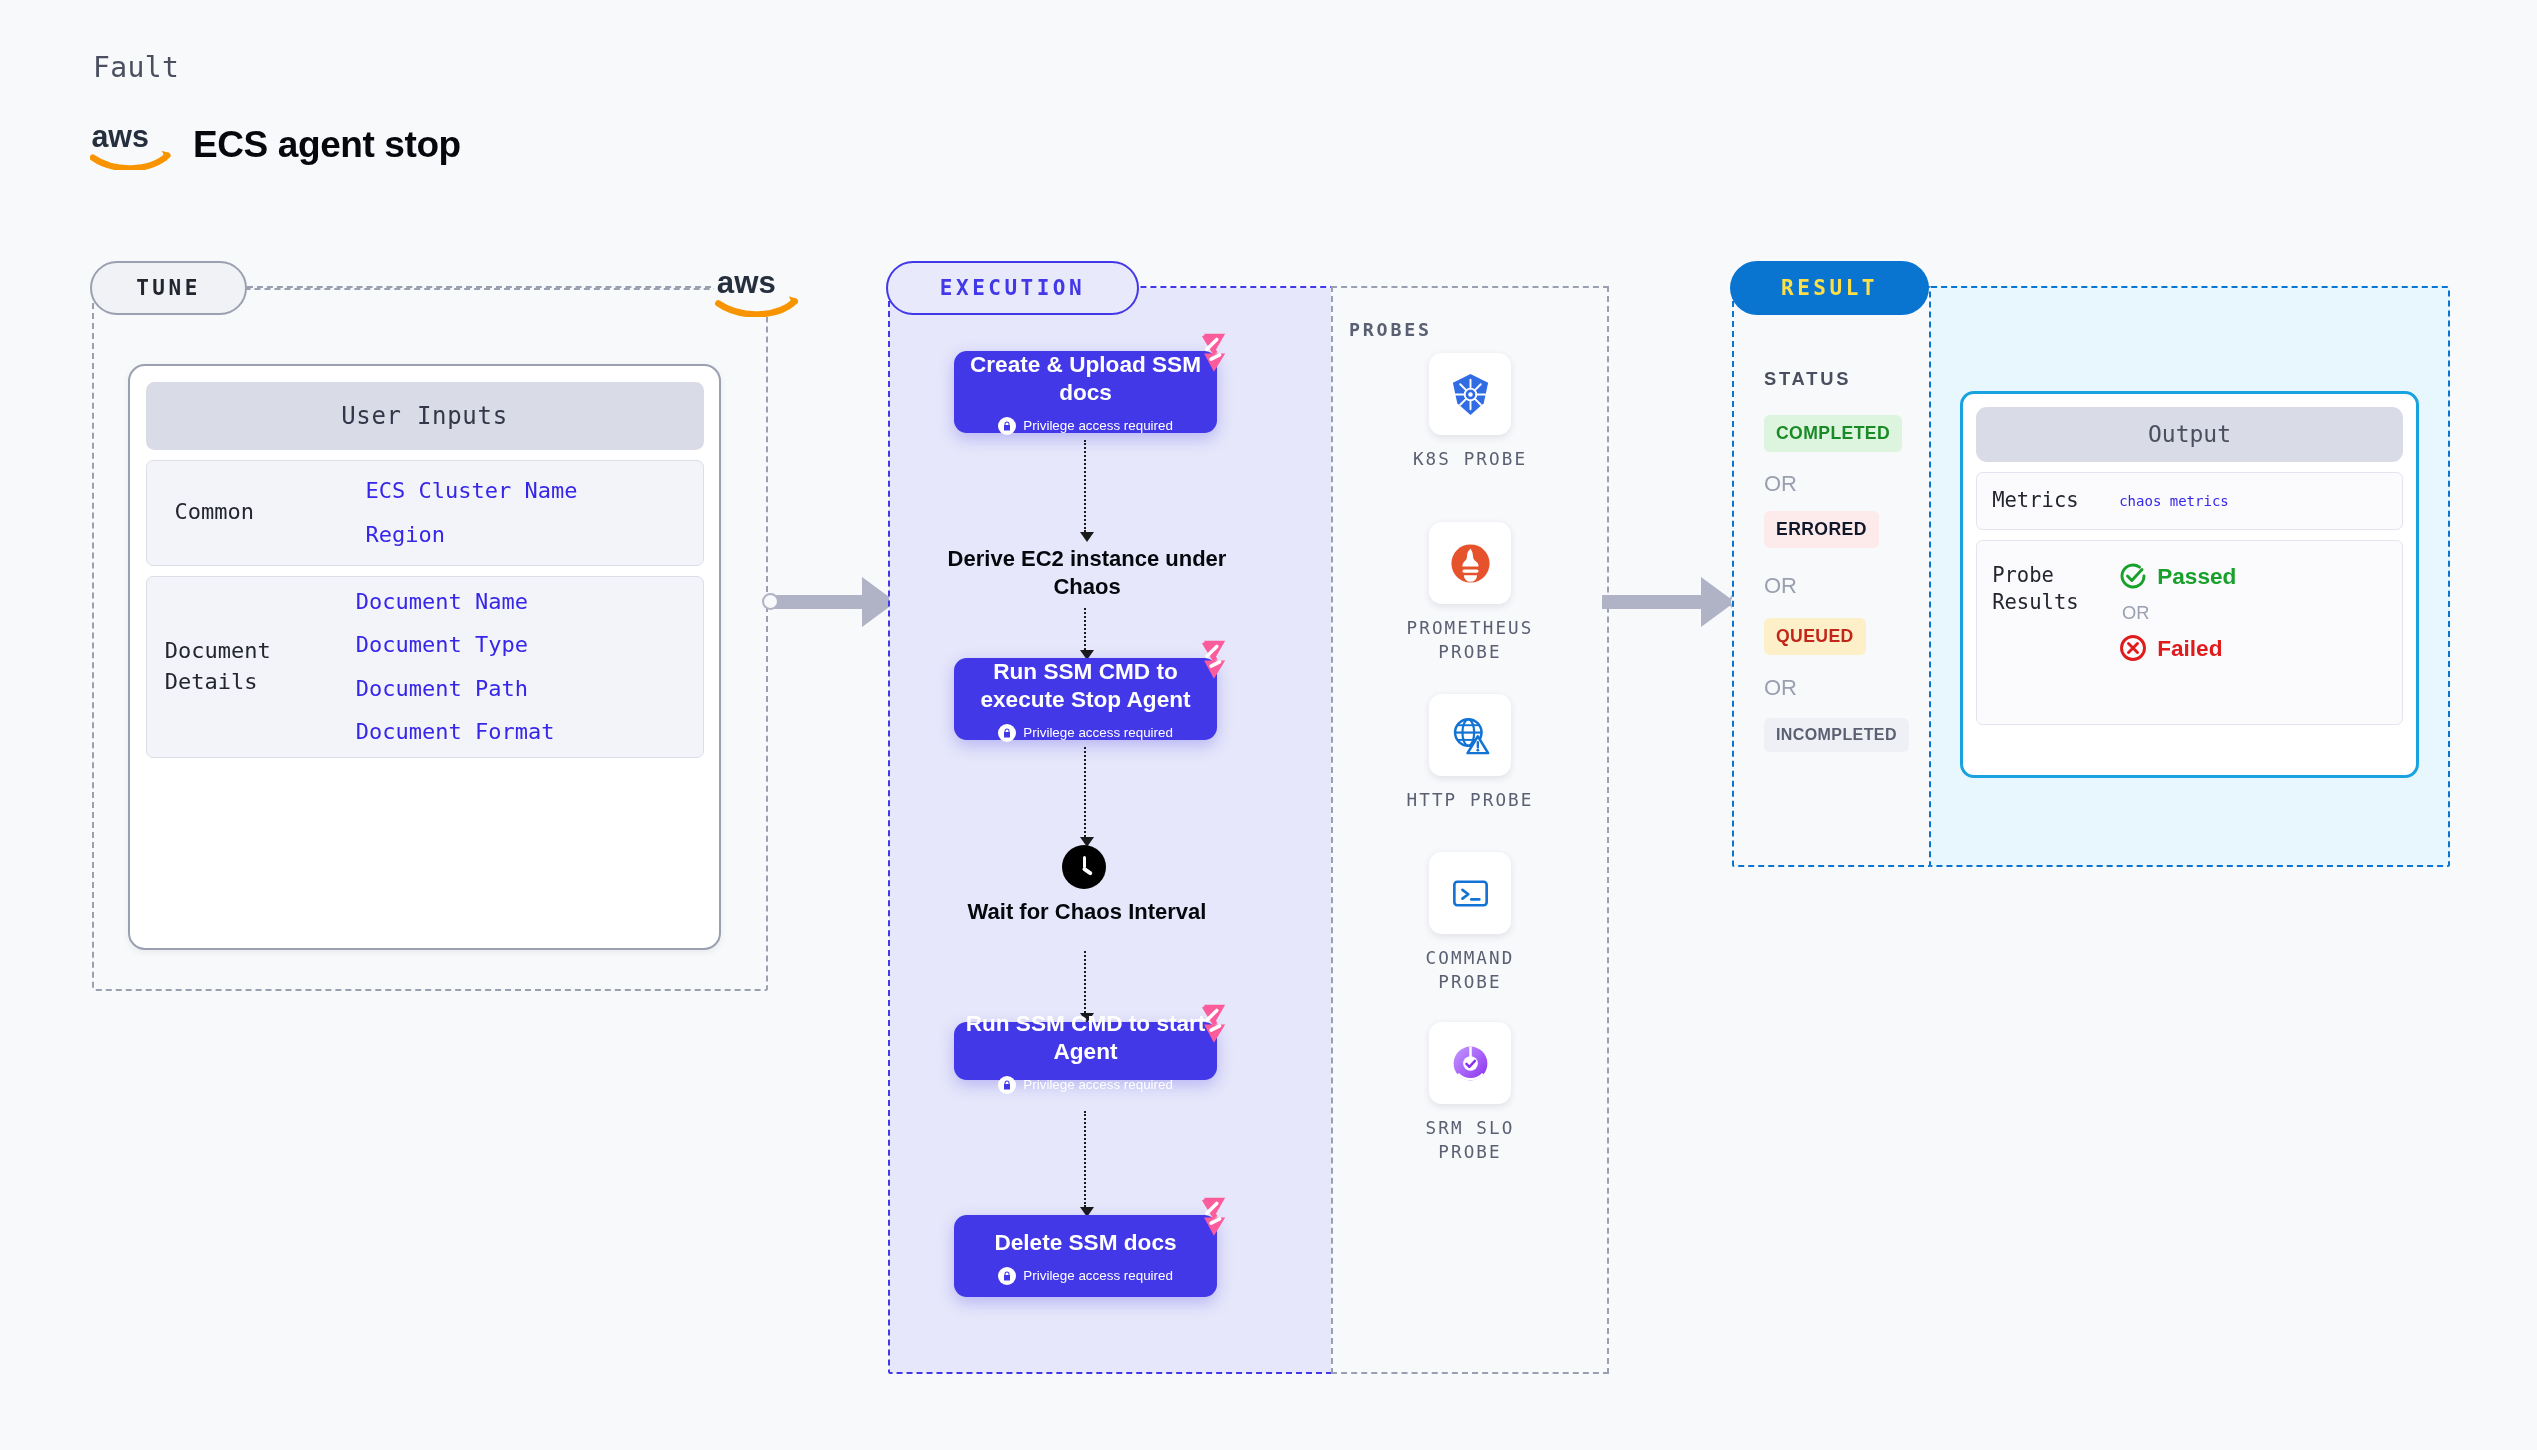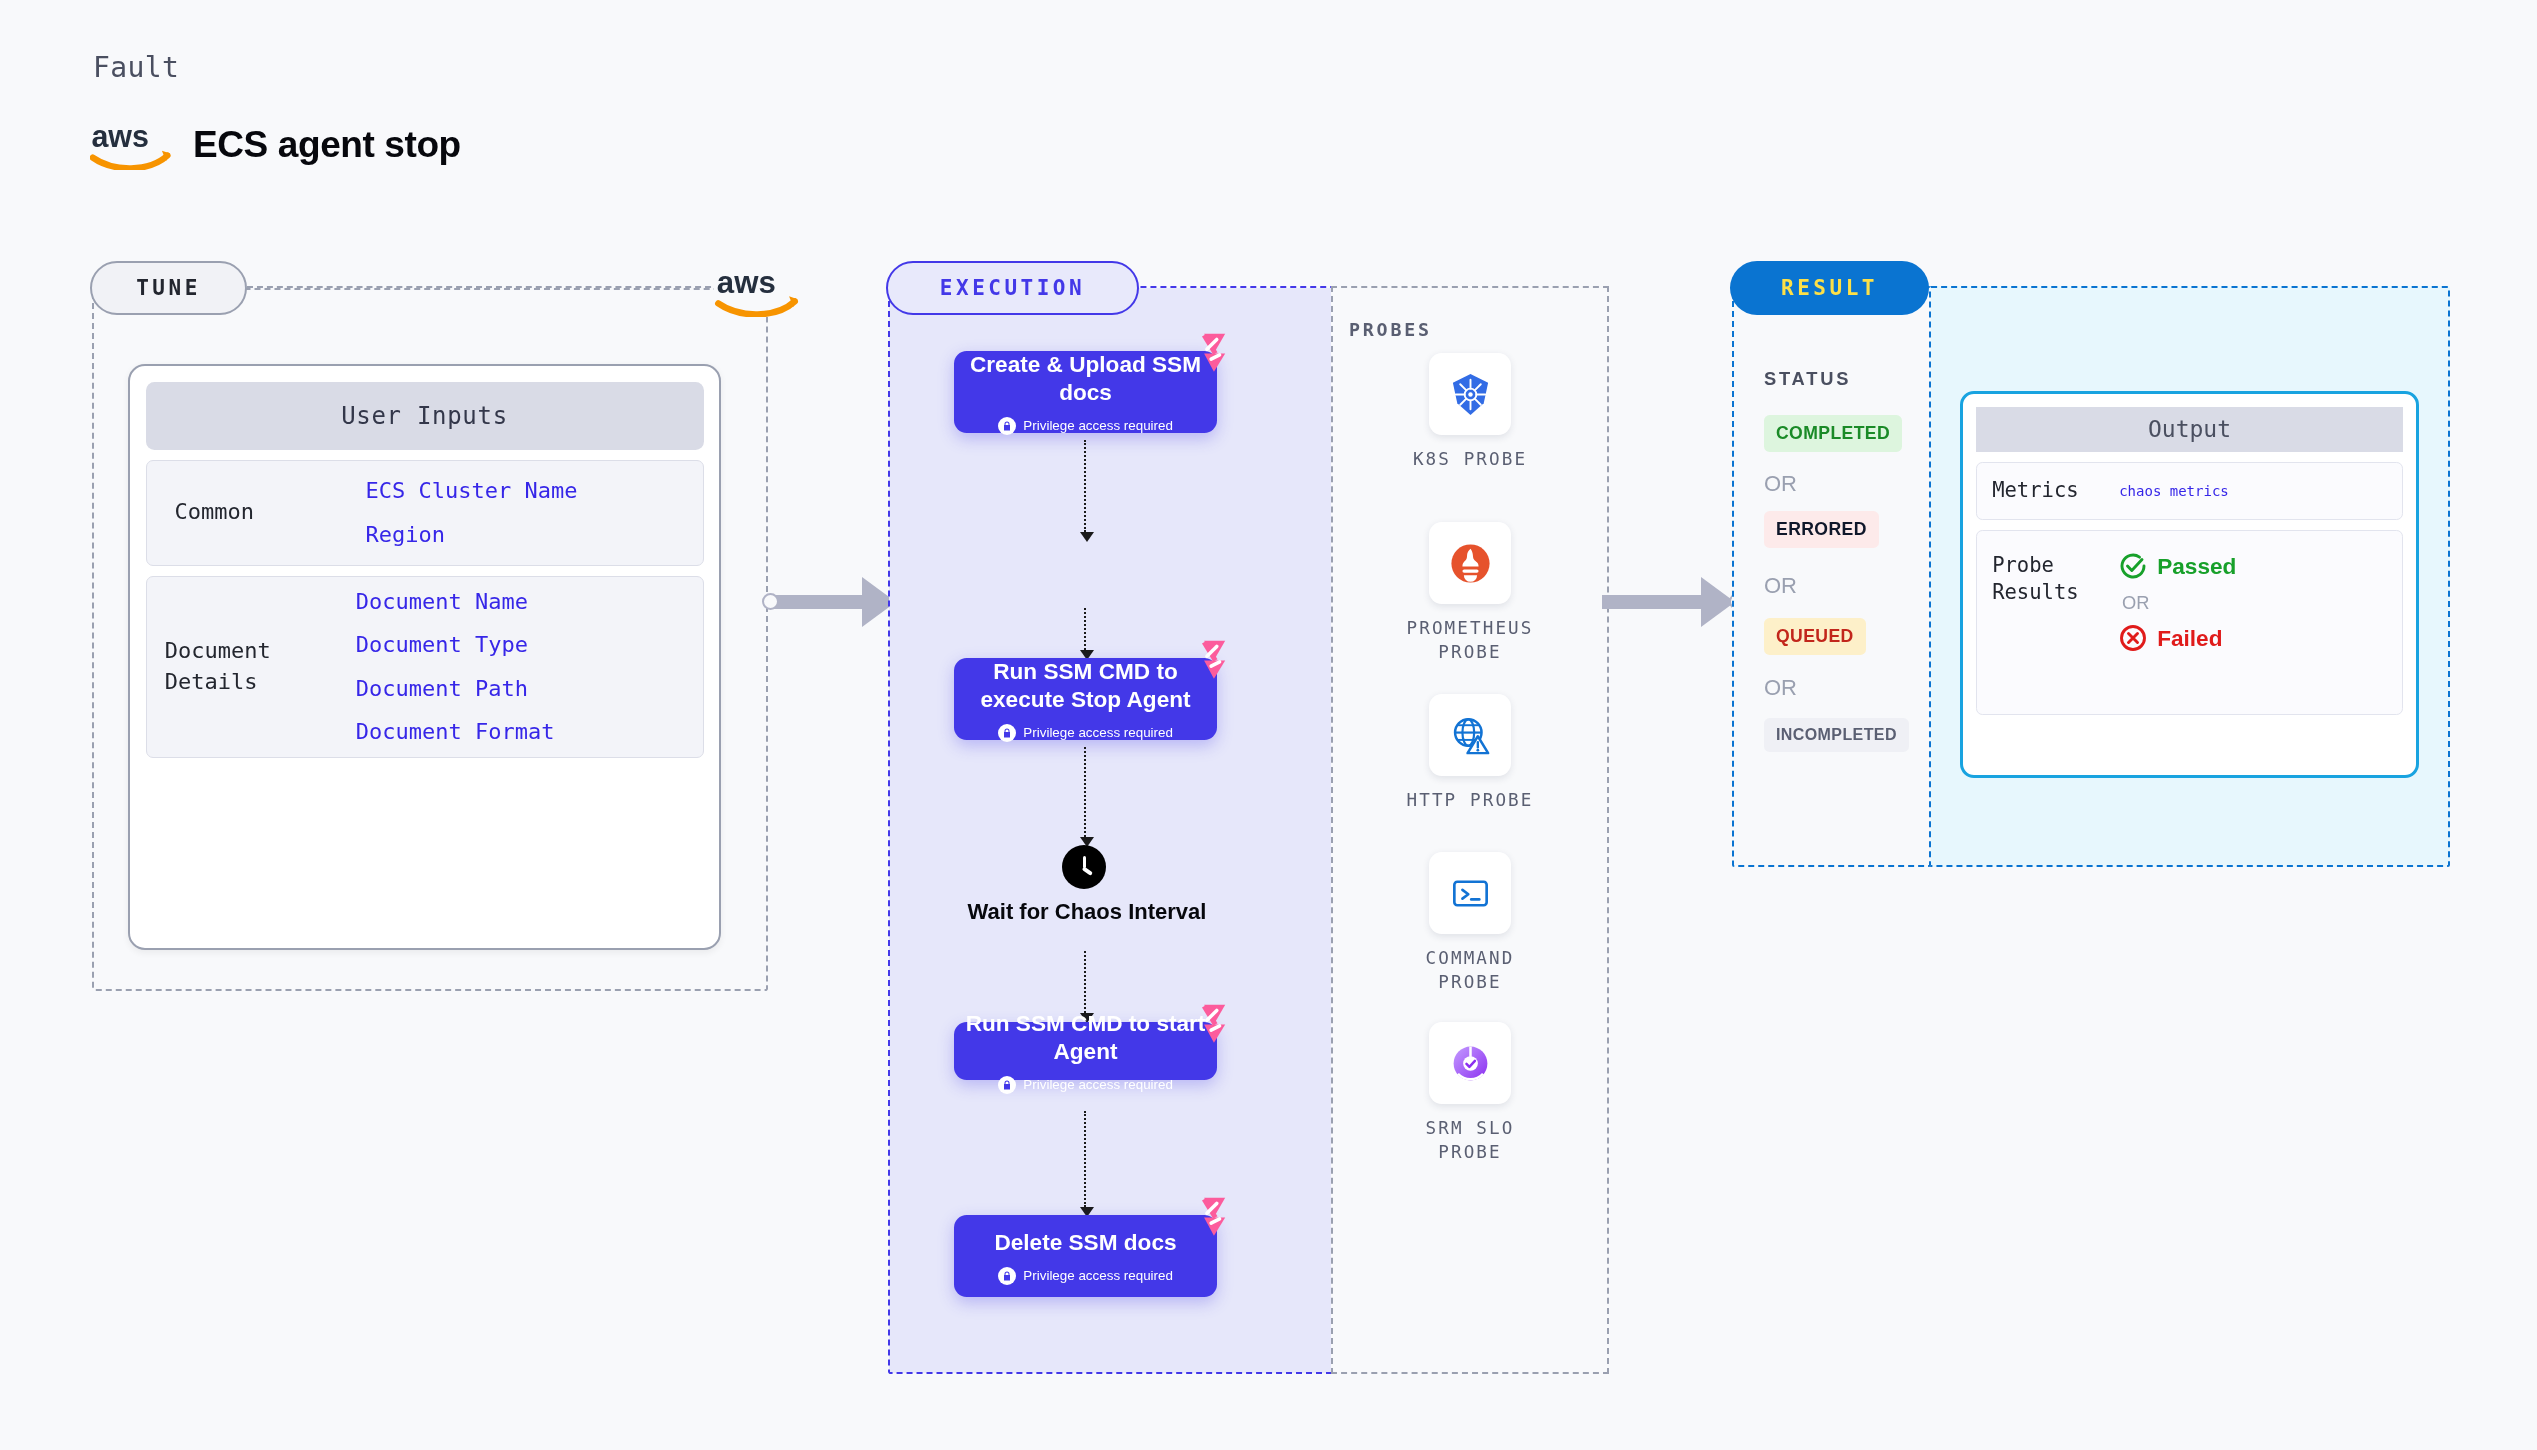--- a/index.html
+++ b/index.html
@@ -207,21 +207,21 @@
     position: absolute; left: 1764px; font-size: 22px; color: #9aa0b0;
     font-family: "Liberation Sans", sans-serif;
   }
   .or1 { top: 471px; } .or2 { top: 573px; } .or3 { top: 675px; }
 
   .output-card {
     position: absolute; left: 1960px; top: 391px; width: 459px; height: 387px;
     background: #ffffff; border: 3.5px solid #18a3e0; border-radius: 14px; padding: 12.7px;
   }
   .output-header {
-    height: 45px; background: #d9dbe6; border-radius: 0;
+    height: 55px; background: #d9dbe6; border-radius: 11px;
     display: flex; align-items: center; justify-content: center;
     font-family: "DejaVu Sans Mono", monospace; font-size: 23px; color: #4a4f60;
   }
   .out-row {
     margin-top: 10px; background: #fbfbfe; border: 1.4px solid #e2e4ee;
     border-radius: 6.4px; display: flex; align-items: center; padding: 14px 0 14px 15.5px;
   }
   .out-row .k {
     font-family: "DejaVu Sans Mono", monospace; font-size: 20.5px; color: #23262f;
     width: 127px; line-height: 1.34; flex: none;
@@ -317,20 +317,21 @@
             <path d="M7 10V8a5 5 0 0110 0v2h1v11H6V10h1zm2 0h6V8a3 3 0 00-6 0v2z" fill="#4338e8"></path>
           </svg>
       </span>
       <span>Privilege access required</span>
     </div>
   </div>
   <div class="dotline d1">
       <i class="tip"></i>
     </div>
 
+  <div class="plain-node pn1">Derive EC2 instance under Chaos</div>
   <div class="dotline d2">
       <i class="tip"></i>
     </div>
 
   <div class="node n2">
     <span class="ribbon">
       <svg viewBox="0 0 64 64" width="45" height="45">
         <path d="M30 4 L60 4 L45 30 Z" fill="#fc5c9c"></path>
         <path d="M60 32 L44 58 L30 32 Z" fill="#fc5c9c"></path>
         <path d="M30 6 L46 32" stroke="#fc5c9c" stroke-width="7"></path>

